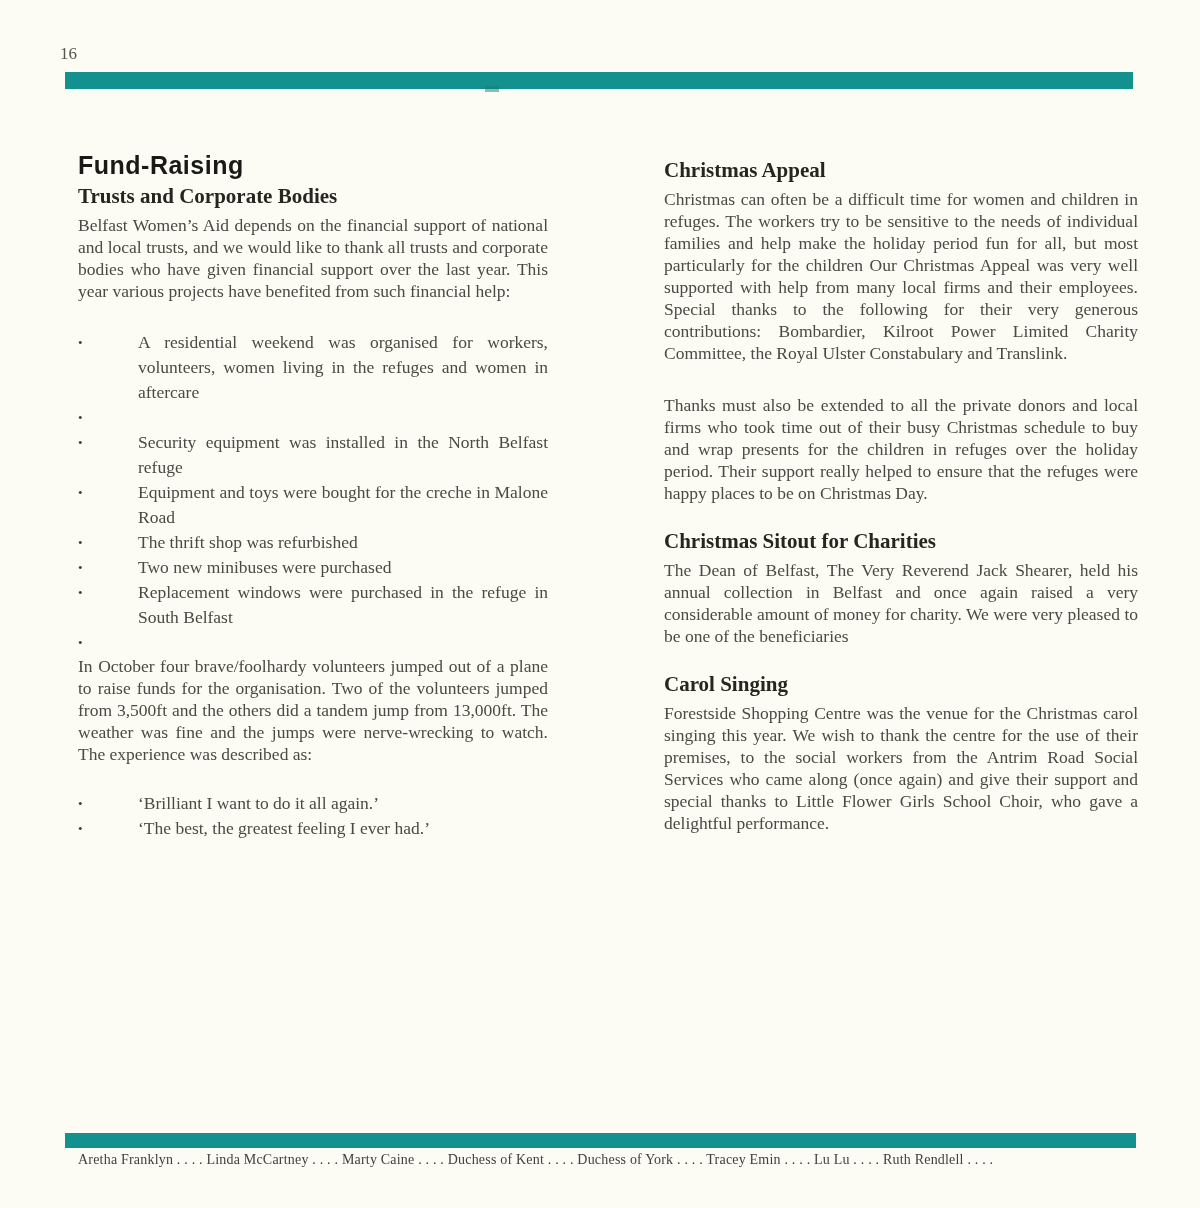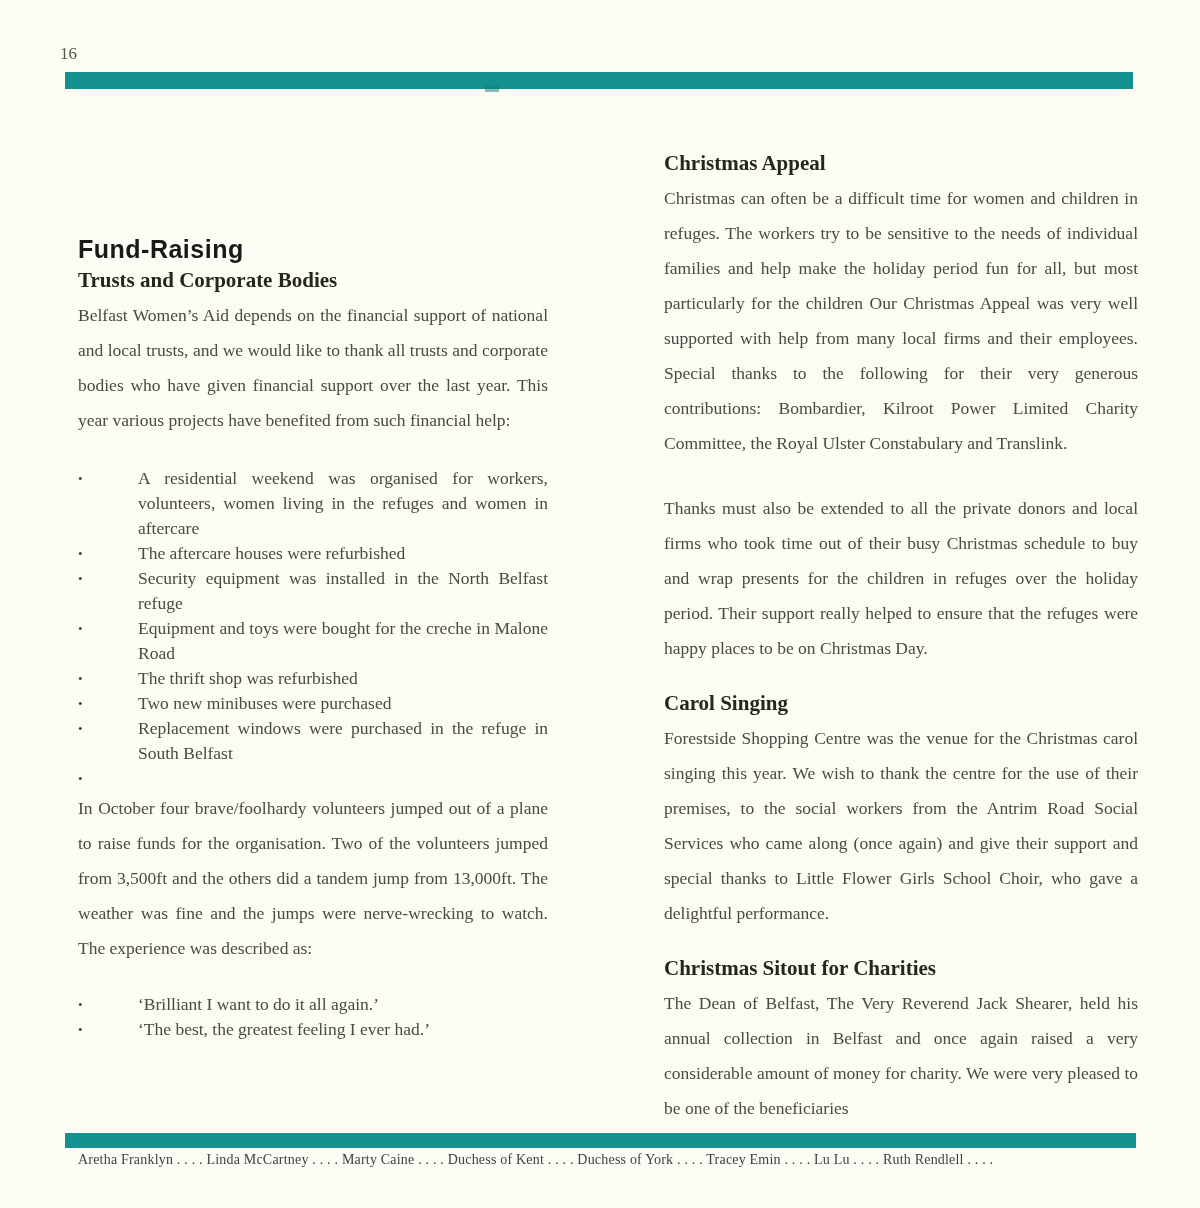--- a/index.html
+++ b/index.html
@@ -33,21 +33,21 @@
     font-family: "Liberation Sans", sans-serif;
     font-size: 25px; font-weight: bold; color: #191917;
     letter-spacing: .5px; margin: 0 0 3px 0; line-height: 30px;
   }
   h2.serif-head {
     font-family: "Liberation Serif", serif;
     font-size: 21px; font-weight: bold; color: #26261f;
     margin: 0 0 5px 0; line-height: 26px;
   }
   .body-text {
-    font-size: 17.5px; line-height: 35px;
+    font-size: 17.5px; line-height: 22px;
     text-align: justify; margin: 0; color: #4a4a43;
   }
   .body-text + .body-text { margin-top: 30px; }
   ul.bullets { list-style: none; margin: 28px 0 0 0; padding: 0; }
   ul.bullets li {
     display: flex; font-size: 17.5px; line-height: 25px; color: #4a4a43;
   }
   .bullet-dot { flex: none; width: 60px; font-size: 13px; line-height: 25px; color: #3c3c36; }
   .bullet-text { flex: 1; text-align: justify; }
   ul.quotes { margin-top: 26px; }
@@ -73,21 +73,20 @@
       <h1 class="sans-head">Fund-Raising</h1>
       <h2 class="serif-head">Trusts and Corporate Bodies</h2>
       <p class="body-text">Belfast Women’s Aid depends on the financial support of national and local trusts, and we would like to thank all trusts and corporate bodies who have given financial support over the last year.  This year various projects have benefited from such financial help:</p>
       <ul class="bullets">
           <li>
           <span class="bullet-dot">•</span>
           <span class="bullet-text">A residential weekend was organised for workers, volunteers, women living in the refuges and women in aftercare</span>
         </li>
           <li>
           <span class="bullet-dot">•</span>
-          <span class="bullet-text">The aftercare houses were refurbished</span>
         </li>
           <li>
           <span class="bullet-dot">•</span>
           <span class="bullet-text">Security equipment was installed in the North Belfast refuge</span>
         </li>
           <li>
           <span class="bullet-dot">•</span>
           <span class="bullet-text">Equipment and toys were bought for the creche in Malone Road</span>
         </li>
           <li>
@@ -126,30 +125,30 @@
   <div class="col-right">
     <div class="section">
       <h2 class="serif-head">Christmas Appeal</h2>
       <div>
           <p class="body-text">Christmas can often be a difficult time for women and children in refuges.  The workers try to be sensitive to the needs of individual families and help make the holiday period fun for all, but most particularly for the children Our Christmas Appeal was very well supported with help from many local firms and their employees.  Special thanks to the following for their very generous contributions: Bombardier, Kilroot Power Limited Charity Committee, the Royal Ulster Constabulary and Translink.</p>
           <p class="body-text">Thanks must also be extended to all the private donors and local firms who took time out of their busy Christmas schedule to buy and wrap presents for the children in refuges over the holiday period.  Their support really helped to ensure that the refuges were happy places to be on Christmas Day.</p>
         </div>
     </div>
 
     <div class="section">
-      <h2 class="serif-head">Carol Singing</h2>
+      <h2 class="serif-head">Christmas Sitout for Charities</h2>
       <div>
-          <p class="body-text">Forestside Shopping Centre was the venue for the Christmas carol singing this year.  We wish to thank the centre for the use of their premises, to the social workers from the Antrim Road Social Services who came along (once again) and give their support and special thanks to Little Flower Girls School Choir, who gave a delightful performance.</p>
+          <p class="body-text">The Dean of Belfast, The Very Reverend Jack Shearer, held his annual collection in Belfast and once again raised a very considerable amount of money for charity.  We were very pleased to be one of the beneficiaries</p>
         </div>
     </div>
 
     <div class="section">
-      <h2 class="serif-head">Christmas Sitout for Charities</h2>
+      <h2 class="serif-head">Carol Singing</h2>
       <div>
-          <p class="body-text">The Dean of Belfast, The Very Reverend Jack Shearer, held his annual collection in Belfast and once again raised a very considerable amount of money for charity.  We were very pleased to be one of the beneficiaries</p>
+          <p class="body-text">Forestside Shopping Centre was the venue for the Christmas carol singing this year.  We wish to thank the centre for the use of their premises, to the social workers from the Antrim Road Social Services who came along (once again) and give their support and special thanks to Little Flower Girls School Choir, who gave a delightful performance.</p>
         </div>
     </div>
   </div>
 
 </div>
 
 <div class="rule rule-bottom" style="background: rgb(18, 145, 142);"></div>
 <div class="footer-line">Aretha Franklyn . . . . Linda McCartney . . . . Marty Caine . . . . Duchess of Kent . . . . Duchess of York . . . . Tracey Emin . . . . Lu Lu . . . . Ruth Rendlell . . . .</div>
 
 </body></html>

